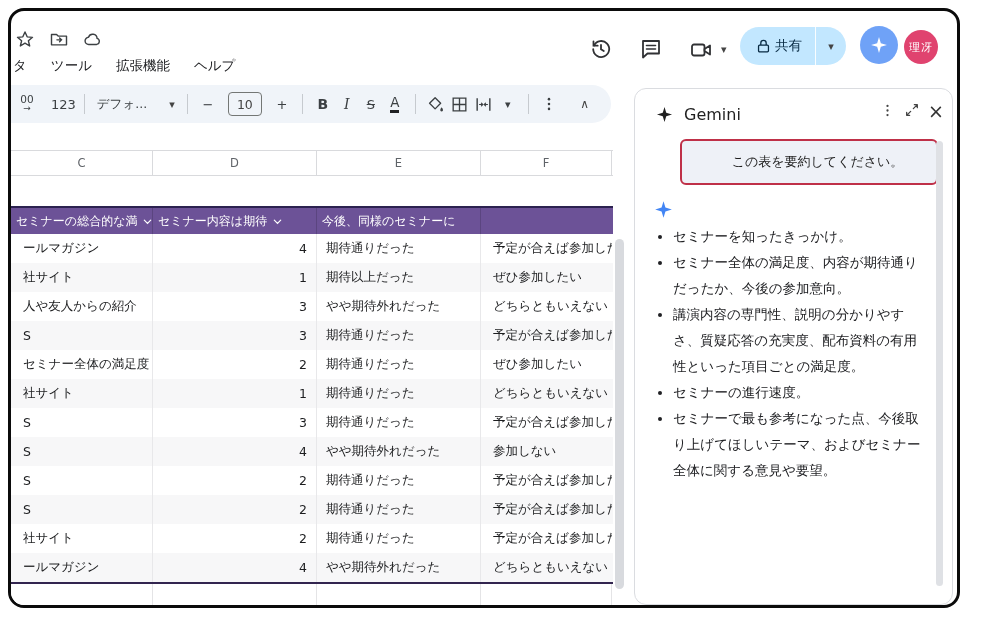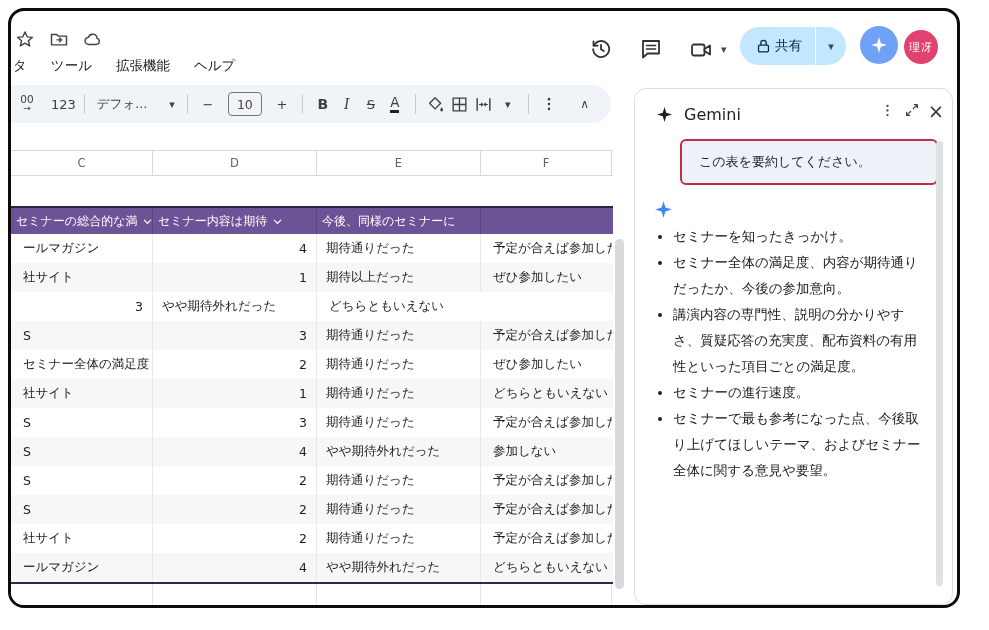--- a/index.html
+++ b/index.html
@@ -76,21 +76,21 @@
   
   .gpanel { position:absolute; left:623px; top:77px; width:319px; height:517px; background:#fff;
             border:1px solid #dadce0; border-radius:12px; overflow:hidden; }
   .ghead { position:absolute; left:0; top:0; right:0; height:50px; display:flex; align-items:center; }
   .gspark { margin-left:20px; color:#1f1f1f; }
   .gtitle { margin-left:10px; font-size:16px; color:#1f1f1f; }
   .hics { position:absolute; right:8px; top:13px; display:flex; gap:8px; }
   .close-x { font-size:19px; color:#333; line-height:1; }
   .bubble { position:absolute; left:45px; top:50px; width:258px; height:46px; background:#eef1f7;
             border:2px solid var(--annotation_red); border-radius:6px; display:flex; align-items:center;
-            padding-left:17px; font-size:13px; color:#1f1f1f; }
+            padding-left:17px; font-size:13px; color:#1f1f1f;justify-content:center; }
   .bspark { position:absolute; left:18px; top:110px; color:var(--gemini_blue); }
   .gtext { position:absolute; left:20px; top:134px; right:26px; font-size:13.5px; line-height:26px; color:#202124; }
   .gtext p { margin:0 0 13px 0; }
   .gtext ul { margin:0 0 12px 0; padding-left:18px; }
   .gtext li { line-height:26px; }
   .gscroll { position:absolute; right:9px; top:52px; width:7px; height:445px; border-radius:4px; background:#dfe1e5; cursor:grab; }
 </style>
 </head>
 <body>
 
@@ -255,20 +255,21 @@
         </div>
 
         <div class="trow alt">
           <span class="cc">社サイト</span>
           <span class="cd">1</span>
           <span class="ce">期待以上だった</span>
           <span class="cf">ぜひ参加したい</span>
         </div>
 
         <div class="trow">
+          <span class="cc">人や友人からの紹介</span>
           <span class="cd">3</span>
           <span class="ce">やや期待外れだった</span>
           <span class="cf">どちらともいえない</span>
         </div>
 
         <div class="trow alt">
           <span class="cc">S</span>
           <span class="cd">3</span>
           <span class="ce">期待通りだった</span>
           <span class="cf">予定が合えば参加したい</span>

